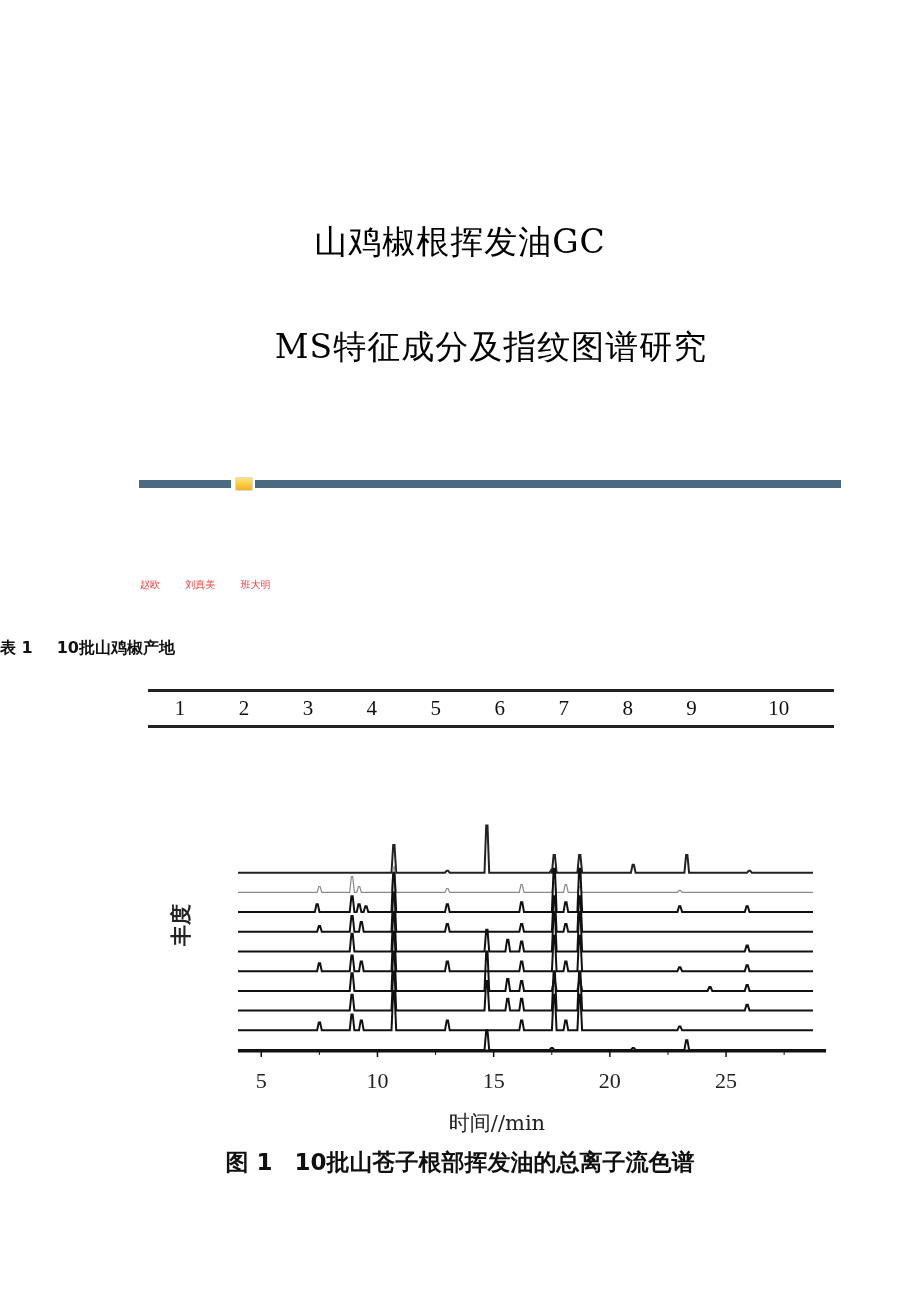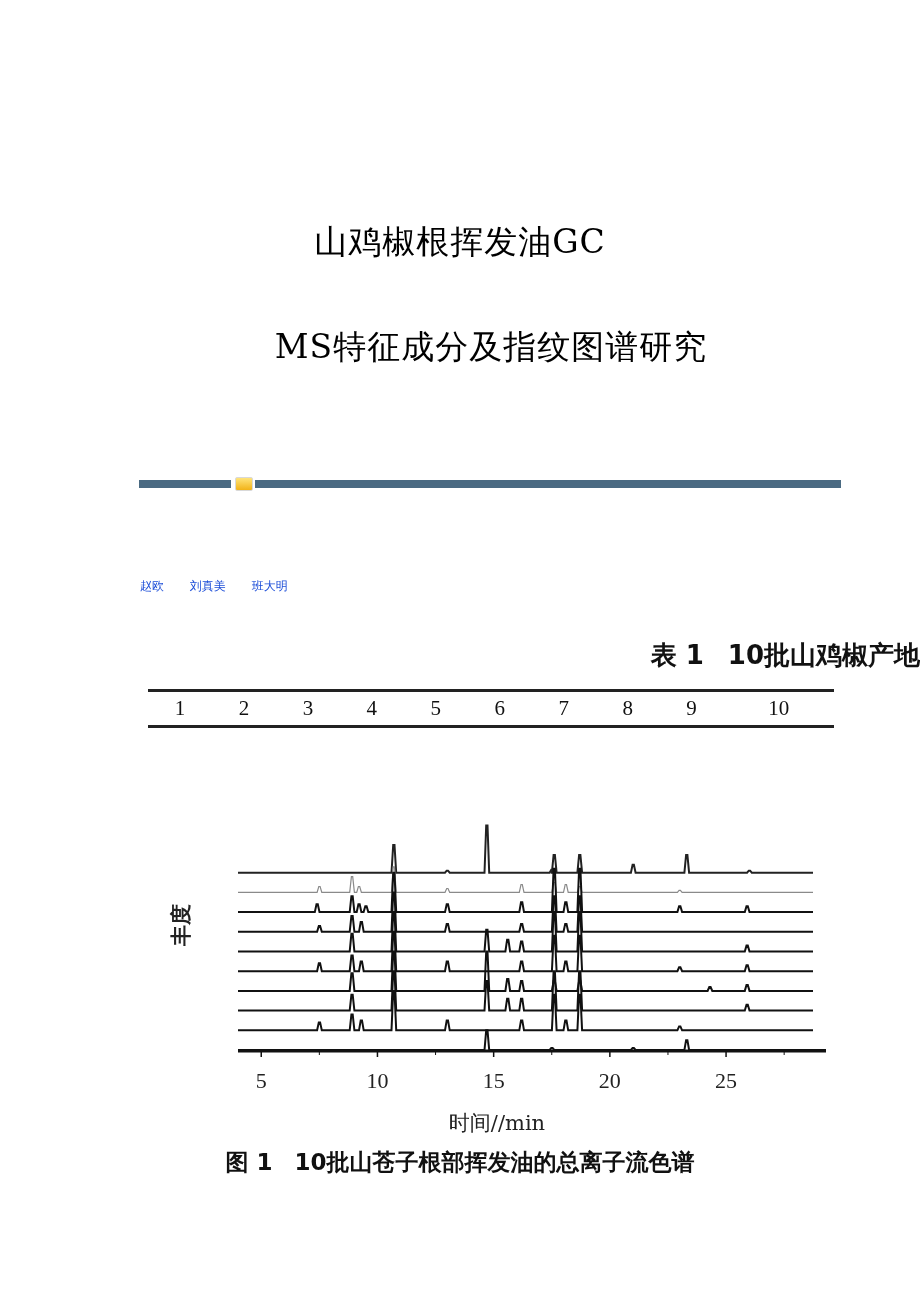--- a/index.html
+++ b/index.html
@@ -7,25 +7,25 @@
            font-family: "DejaVu Serif", "Liberation Serif", serif; color: #111; }
     .title-line { position: absolute; left: 0; width: 920px; text-align: center;
                   font-family: "DejaVu Serif", serif; font-size: 33px; letter-spacing: 1px; color: #000; }
     #t1 { top: 220px; }
     #t2 { top: 325px; padding-left: 31px; }
     .divider { position: absolute; top: 480px; height: 8px; background: #4a6a82; }
     #div-left { left: 139px; width: 92px; }
     #div-right { left: 255px; width: 586px; }
     .badge { position: absolute; left: 235px; top: 477px; width: 16px; height: 12px;
              background: linear-gradient(#ffe47a, #f2b318); border: 1px solid #d9d9d9; border-radius: 2px; }
-    .authors { position: absolute; left: 140px; top: 578px; font-size: 12px; color: #1d4ed8;
+    .authors { position: absolute; left: 140px; top: 578px; font-size: 10px; color: #ef4444;
                font-family: "DejaVu Sans", sans-serif; word-spacing: 0; }
     .authors span { margin-right: 22px; }
-    .table-caption { position: absolute; left: 0; width: 920px; top: 638px; text-align: right;
-                     font-size: 26px; font-weight: bold; font-family: "DejaVu Sans", sans-serif; }
+    .table-caption { position: absolute; left: 0; width: 920px; top: 638px; text-align: left;
+                     font-size: 16px; font-weight: bold; font-family: "DejaVu Sans", sans-serif; }
     .table-caption .num { margin-right: 24px; }
     table.origins { position: absolute; left: 148px; top: 689px; width: 686px;
                     border-collapse: collapse; font-size: 19px; }
     table.origins { border-top: 3px solid #222; border-bottom: 3px solid #222; }
     table.origins td { text-align: center; padding: 0 2px; height: 33px; white-space: nowrap; }
     table.origins tr.hdr td { font-family: "Liberation Serif", serif; font-size: 21px; border-bottom: 1.5px solid #222; }
     table.origins tr.loc td { font-family: "DejaVu Sans", sans-serif; font-size: 18px; }
     .chart { position: absolute; left: 0; top: 0; }
     .fig-caption { position: absolute; left: 0; width: 920px; top: 1147px; text-align: center;
                    font-size: 23px; font-weight: bold; font-family: "DejaVu Sans", sans-serif; }

